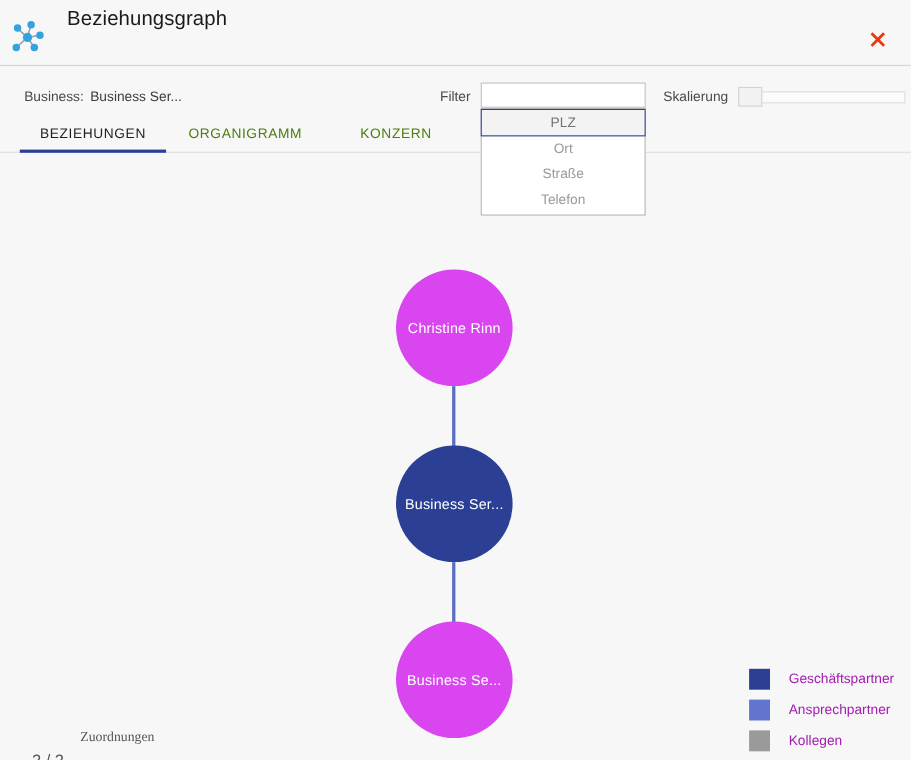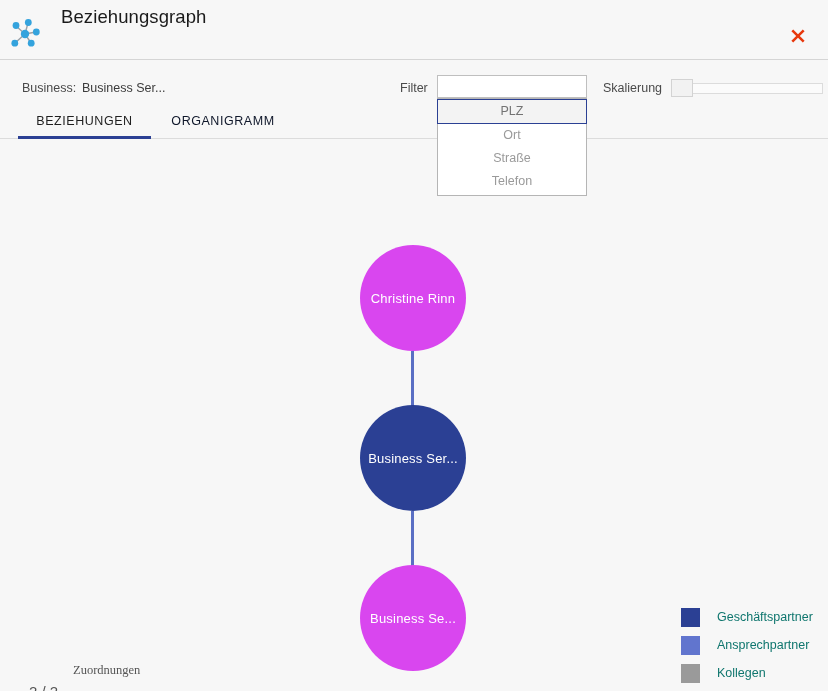--- a/index.html
+++ b/index.html
@@ -131,21 +131,21 @@
     width: 828px; height: 31px;
     background: #f7f7f7;
     border-bottom: 1px solid #dcdcdc;
   }
   .tab {
     position: absolute; top: 0;
     height: 31px;
     line-height: 26px;
     font-size: 12.5px;
     letter-spacing: .55px;
-    color: #0f172a;
+    color: #4d7c0f;
     text-align: center;
     cursor: pointer;
     white-space: nowrap;
   }
   .tab.active { color: #1f1f1f; }
   .tab.active::after {
     content: "";
     position: absolute; left: 0; bottom: 0;
     width: 100%; height: 3px;
     background: #2b4094;
@@ -188,21 +188,21 @@
     display: flex; align-items: center;
     height: 28px;
   }
   .legend-swatch {
     width: 19px; height: 19px;
     margin-right: 17px;
     flex: 0 0 auto;
   }
   .legend-text {
     font-size: 12.5px;
-    color: #0f766e;
+    color: #a21caf;
     white-space: nowrap;
   }
 
   
   .status-count {
     position: absolute; left: 29px; top: 683px;
     font-size: 15px; color: #555;
     white-space: nowrap;
   }
   .status-text {
@@ -262,20 +262,21 @@
   </div>
 
   <div class="slider">
     <div class="slider-track"></div>
     <div class="slider-handle"></div>
   </div>
 
   <div class="tabbar">
     <div class="tab tab-0 active">BEZIEHUNGEN</div>
     <div class="tab tab-1">ORGANIGRAMM</div>
+    <div class="tab tab-2">KONZERN</div>
   </div>
 
   <div class="canvas">
     <div class="edge" style="left:411px; top:212px; height:106px;"></div>
     <div class="edge" style="left:411px; top:372px; height:106px;"></div>
 
     <div class="node" style="left:360px; top:106px; width:106px; height:106px; background:#d946ef;">
       <span>Christine Rinn</span>
     </div>
     <div class="node" style="left:360px; top:266px; width:106px; height:106px; background:#2b4094;">

